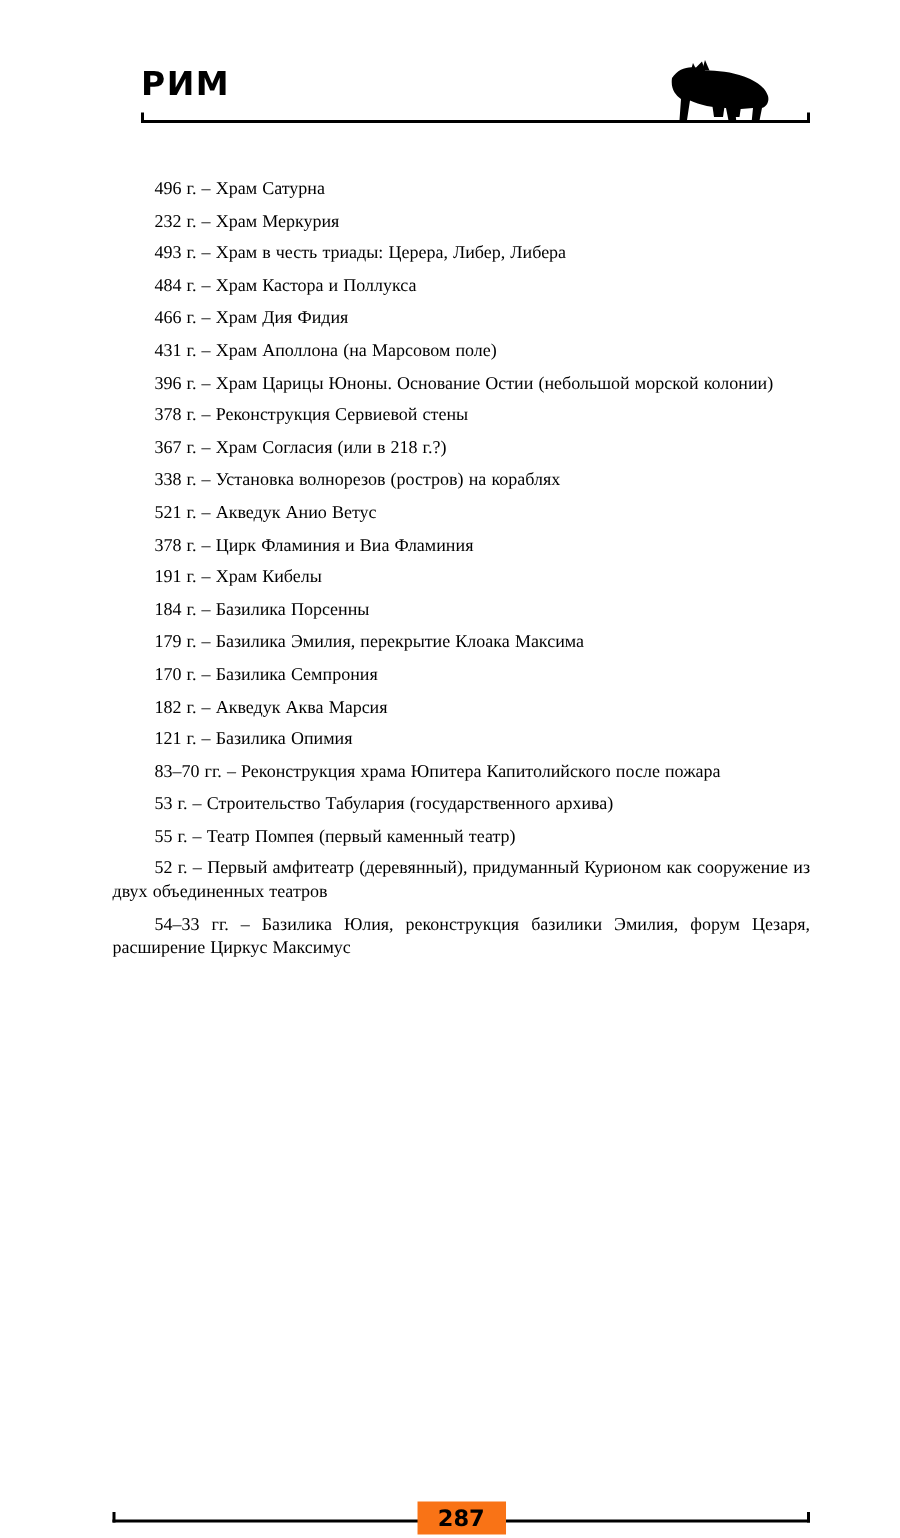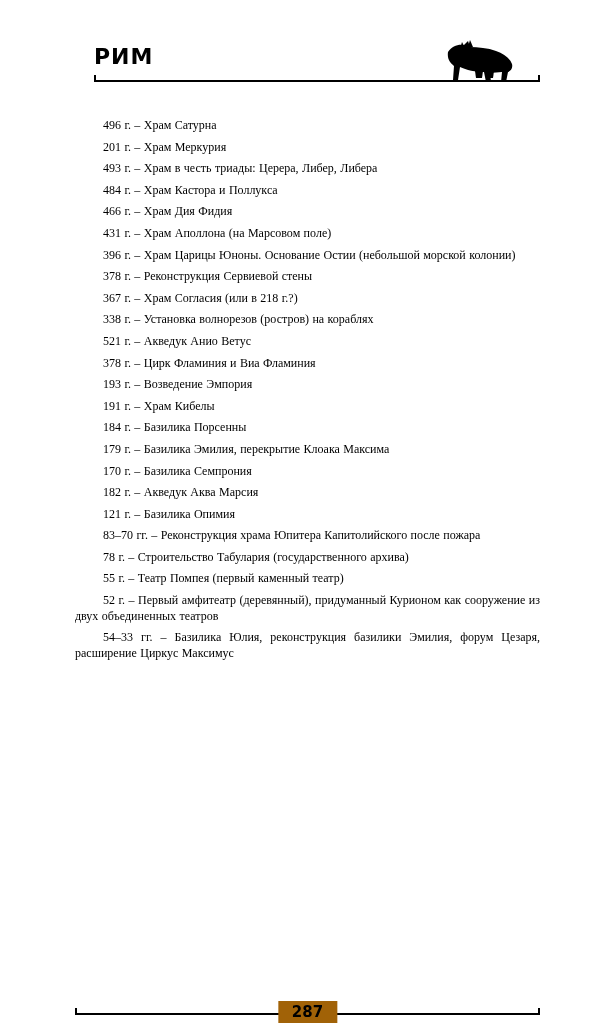--- a/index.html
+++ b/index.html
@@ -121,21 +121,21 @@
     top: -5px;
     width: 2px;
     height: 7px;
     background: #000;
   }
   .page-number {
     position: absolute;
     left: 50%;
     transform: translateX(-50%);
     top: -2px;
-    background: #a16207;
+    background: #f97316;
     padding: 0 14px;
     font-family: "DejaVu Sans", "Liberation Sans", sans-serif;
     font-weight: bold;
     font-size: 15px;
     line-height: 22px;
   }
 </style>
 </head>
 <body>
 
@@ -155,40 +155,39 @@
         <circle cx="45" cy="30" r="4"></circle>
         <circle cx="56" cy="30" r="4"></circle>
         <path d="M41 33 L49 33 L48 40 L42 40 Z"></path>
         <path d="M52 33 L60 33 L59 40 L53 40 Z"></path>
       </g>
     </svg>
   </div>
 
   <div class="content">
     <p class="entry">496 г. – Храм Сатурна</p>
-    <p class="entry">201 г. – Храм Меркурия</p>
+    <p class="entry">232 г. – Храм Меркурия</p>
     <p class="entry">493 г. – Храм в честь триады: Церера, Либер, Либера</p>
     <p class="entry">484 г. – Храм Кастора и Поллукса</p>
     <p class="entry">466 г. – Храм Дия Фидия</p>
     <p class="entry">431 г. – Храм Аполлона (на Марсовом поле)</p>
     <p class="entry">396 г. – Храм Царицы Юноны. Основание Остии (небольшой морской колонии)</p>
     <p class="entry">378 г. – Реконструкция Сервиевой стены</p>
     <p class="entry">367 г. – Храм Согласия (или в 218 г.?)</p>
     <p class="entry">338 г. – Установка волнорезов (ростров) на кораблях</p>
     <p class="entry">521 г. – Акведук Анио Ветус</p>
     <p class="entry">378 г. – Цирк Фламиния и Виа Фламиния</p>
-    <p class="entry">193 г. – Возведение Эмпория</p>
     <p class="entry">191 г. – Храм Кибелы</p>
     <p class="entry">184 г. – Базилика Порсенны</p>
     <p class="entry">179 г. – Базилика Эмилия, перекрытие Клоака Максима</p>
     <p class="entry">170 г. – Базилика Семпрония</p>
     <p class="entry">182 г. – Акведук Аква Марсия</p>
     <p class="entry">121 г. – Базилика Опимия</p>
     <p class="entry">83–70 гг. – Реконструкция храма Юпитера Капитолийского после пожара</p>
-    <p class="entry">78 г. – Строительство Табулария (государственного архива)</p>
+    <p class="entry">53 г. – Строительство Табулария (государственного архива)</p>
     <p class="entry">55 г. – Театр Помпея (первый каменный театр)</p>
     <p class="entry">52 г. – Первый амфитеатр (деревянный), придуманный Курионом как сооружение из двух объединенных театров</p>
     <p class="entry">54–33 гг. – Базилика Юлия, реконструкция базилики Эмилия, форум Цезаря, расширение Циркус Максимус</p>
   </div>
 
   <div class="footer">
     <div class="footer-rule"></div>
     <div class="page-number">287</div>
   </div>
 

